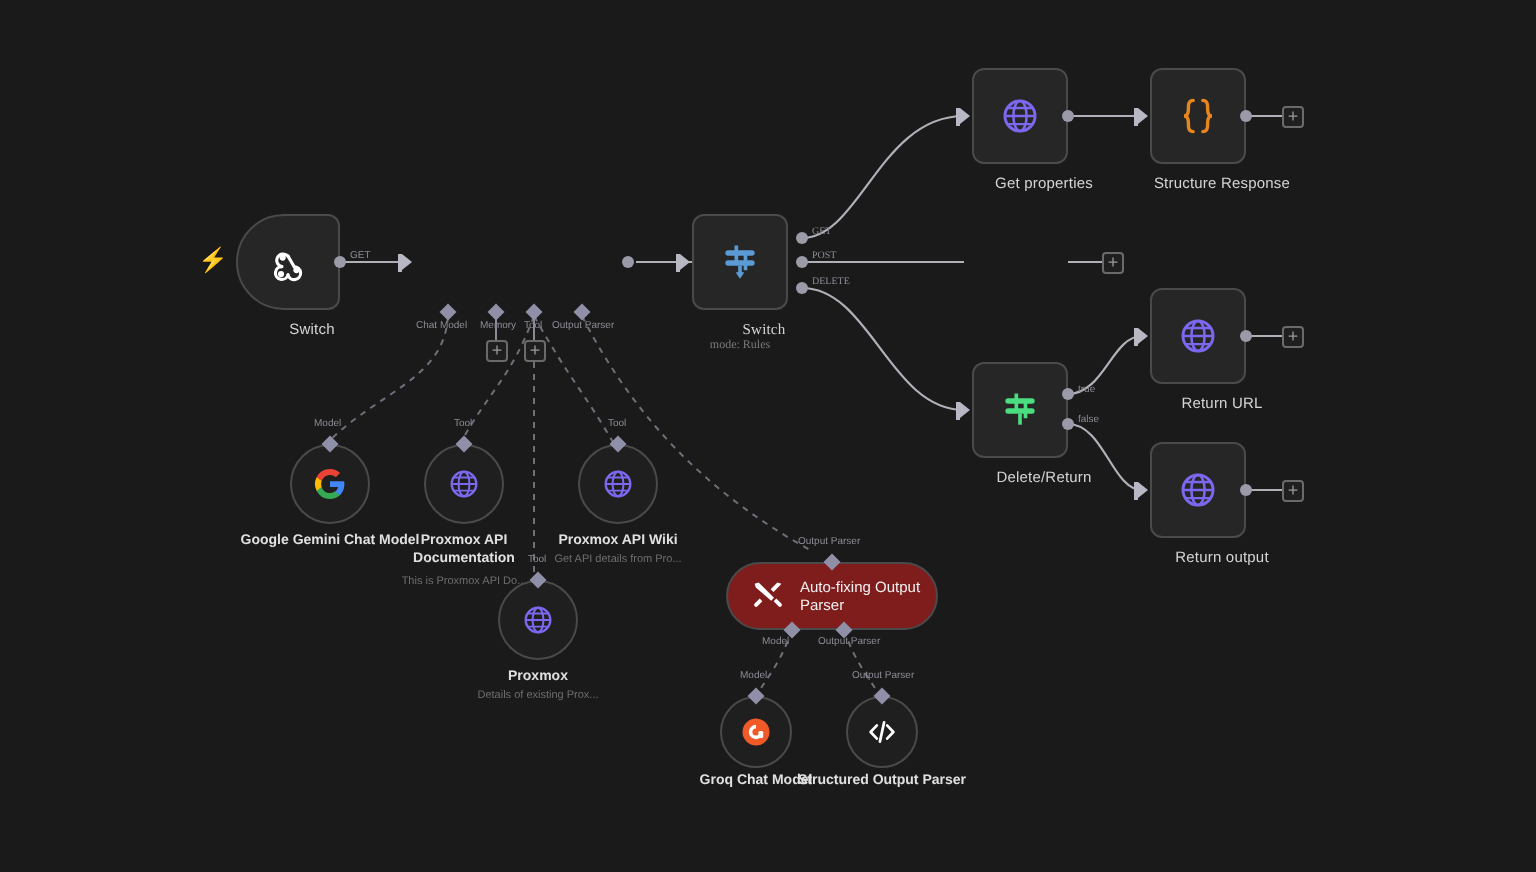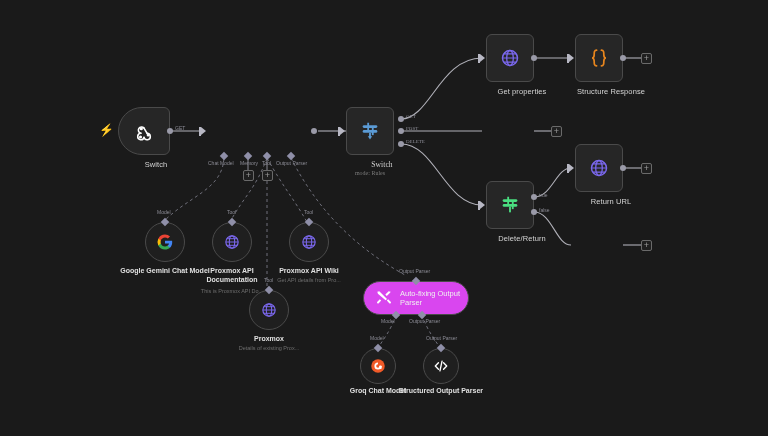--- a/index.html
+++ b/index.html
@@ -38,21 +38,21 @@
     background:#262626; border:1px solid #4a4a4a;
     display:flex; align-items:center; gap:7px; padding-left:11px;
   }
   .agent-title { font-size:8.5px; color:#f0f0f0; font-weight:bold; line-height:1.15; }
   .agent-sub { font-size:6.5px; color:#8a8a8a; line-height:1.15; }
 
   
   .rrect {
     position:absolute; left:363px; top:281px;
     width:106px; height:34px; border-radius:17px;
-    background:#d946ef; border:1px solid #4a4a4a;
+    background:#7f1d1d; border:1px solid #4a4a4a;
     display:flex; align-items:center; gap:6px; padding-left:10px;
   }
   .rrect-title { font-size:7.5px; color:#f0f0f0; line-height:1.2; width:62px; }
 
   
   .cnode { position:absolute; }
   .circ {
     width:36px; height:36px; border-radius:50%;
     background:#1f1f1f; border:1px solid #4a4a4a;
     display:flex; align-items:center; justify-content:center;
@@ -275,20 +275,33 @@
         <path d="M3.8 12h16.4M5 7.6h14M5 16.4h14" stroke="#7b68ee" stroke-width="1.3" fill="none"></path>
       </svg>
     </div>
     <div class="inbar" style="left:-8px; top:20px;"></div>
     <div class="inarrow" style="left:-6px; top:20px;"></div>
     <div class="port" style="left:45px; top:21px;"></div>
     <div class="nlabel">Return URL</div>
   </div>
   <div class="plus" style="left:641px; top:163px;">+</div>
 
+  <div class="node" style="left:575px; top:221px;">
+    <div class="nbox">
+      <svg class="ic" width="22" height="22" viewBox="0 0 24 24">
+        <circle cx="12" cy="12" r="8.2" fill="none" stroke="#7b68ee" stroke-width="1.6"></circle>
+        <ellipse cx="12" cy="12" rx="3.6" ry="8.2" fill="none" stroke="#7b68ee" stroke-width="1.4"></ellipse>
+        <path d="M3.8 12h16.4M5 7.6h14M5 16.4h14" stroke="#7b68ee" stroke-width="1.3" fill="none"></path>
+      </svg>
+    </div>
+    <div class="inbar" style="left:-8px; top:20px;"></div>
+    <div class="inarrow" style="left:-6px; top:20px;"></div>
+    <div class="port" style="left:45px; top:21px;"></div>
+    <div class="nlabel">Return output</div>
+  </div>
   <div class="plus" style="left:641px; top:240px;">+</div>
 
   <div class="cnode" style="left:145px; top:222px;">
     <div class="circ lg">
       <svg class="ic" width="18" height="18" viewBox="0 0 24 24">
         <path d="M21.6 12.23c0-.71-.06-1.4-.18-2.05H12v3.88h5.38a4.6 4.6 0 0 1-2 3.02v2.5h3.24c1.9-1.74 2.98-4.3 2.98-7.35z" fill="#4285F4"></path>
         <path d="M12 22c2.7 0 4.96-.9 6.62-2.42l-3.24-2.5c-.9.6-2.04.96-3.38.96-2.6 0-4.8-1.76-5.59-4.12H3.06v2.58A10 10 0 0 0 12 22z" fill="#34A853"></path>
         <path d="M6.41 13.92a5.99 5.99 0 0 1 0-3.84V7.5H3.06a10 10 0 0 0 0 9l3.35-2.58z" fill="#FBBC05"></path>
         <path d="M12 5.96c1.47 0 2.79.5 3.83 1.5l2.87-2.87C16.95 2.98 14.7 2 12 2A10 10 0 0 0 3.06 7.5l3.35 2.58C7.2 7.72 9.4 5.96 12 5.96z" fill="#EA4335"></path>
       </svg>

